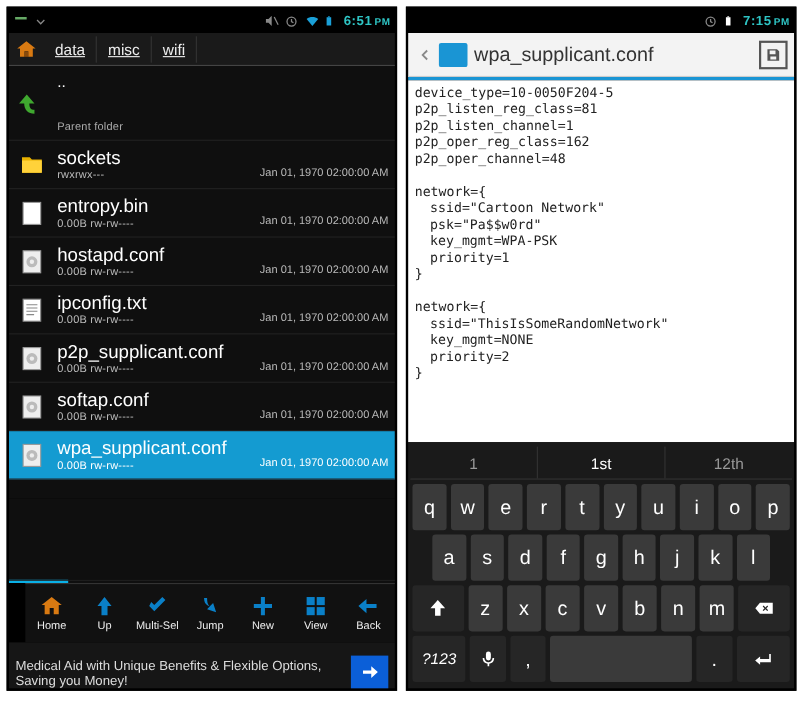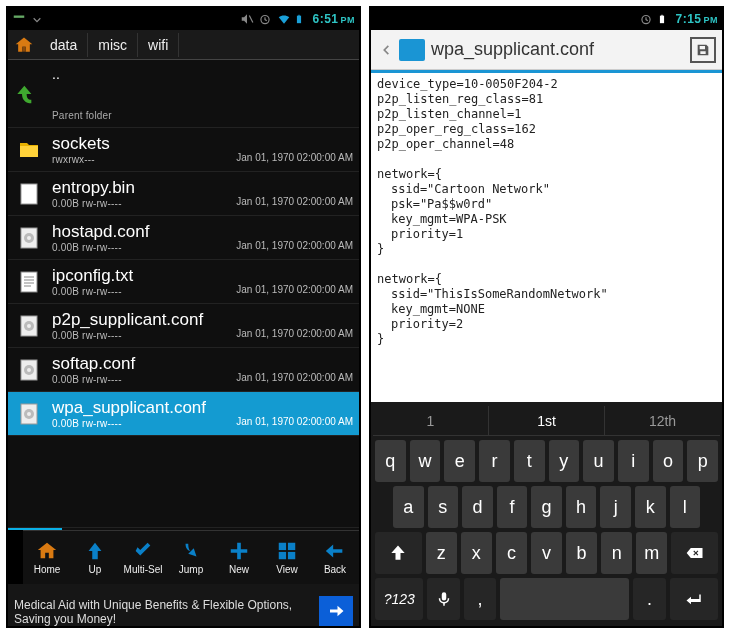--- a/index.html
+++ b/index.html
@@ -7,21 +7,21 @@
   .wrap { display:flex; gap:8px; padding:6px; }
   .phone { width:380px; height:622px; border:2px solid #000; background:#000; display:flex; flex-direction:column; overflow:hidden;}
   
   .status { height:22px; background:#000; color:#fff; display:flex; align-items:center; justify-content:space-between; padding:0 4px; font-size:12px; }
   .status .left, .status .right { display:flex; align-items:center; gap:4px; }
   .status .time { color:#2ec4c4; font-weight:bold; letter-spacing:.5px; }
   .icon-sm { width:14px; height:14px; display:inline-block; }
   
   .breadcrumb { height:30px; background:#1a1a1a; display:flex; align-items:center; border-bottom:1px solid #444; }
   .home-icon { width:26px; height:26px; margin:0 3px; display:flex; align-items:center; justify-content:center;}
-  .bc-seg { color:#eee; font-size:14px; padding:4px 10px; border-right:1px solid #333;}
+  .bc-seg { color:#eee; font-size:14px; padding:4px 10px; border-right:1px solid #333;text-decoration:underline;}
   .filelist { flex:1; overflow:hidden; background:#0f0f0f; }
   .row { display:flex; align-items:center; padding:6px 6px; border-bottom:1px solid #222; min-height:44px;}
   .row .thumb { width:30px; height:30px; margin-right:8px; flex-shrink:0; display:flex; align-items:center; justify-content:center;}
   .row .main { flex:1; }
   .row .fname { color:#fff; font-size:17px; }
   .row .meta { color:#bbb; font-size:10px; letter-spacing:.2px; }
   .row .date { color:#bbb; font-size:10px; align-self:flex-end; padding-bottom:2px;}
   .row.parent .fname { font-size:14px; }
   .row.parent .meta { font-size:10px; color:#aaa;margin-top:28px;}
   .row.selected { background:#149bd1; }
@@ -339,21 +339,21 @@
     <span class="title">wpa_supplicant.conf</span>
     <span class="save">
       <svg viewBox="0 0 24 24" width="16" height="16">
             <path fill="#555" d="M4 4h13l3 3v13H4V4zm3 2v5h8V6H7zm1 8v4h8v-4H8z"></path>
           </svg>
     </span>
   </div>
   <div class="r-underline"></div>
 
   <div class="editor">
-    <div>device_type=10-0050F204-2</div>
+    <div>device_type=10-0050F204-5</div>
     <div>p2p_listen_reg_class=81</div>
     <div>p2p_listen_channel=1</div>
     <div>p2p_oper_reg_class=162</div>
     <div>p2p_oper_channel=48</div>
     <br>
     <div>network={</div>
     <span class="ind">ssid="Cartoon Network"</span>
     <span class="ind">psk="Pa$$w0rd"</span>
     <span class="ind">key_mgmt=WPA-PSK</span>
     <span class="ind">priority=1</span>

